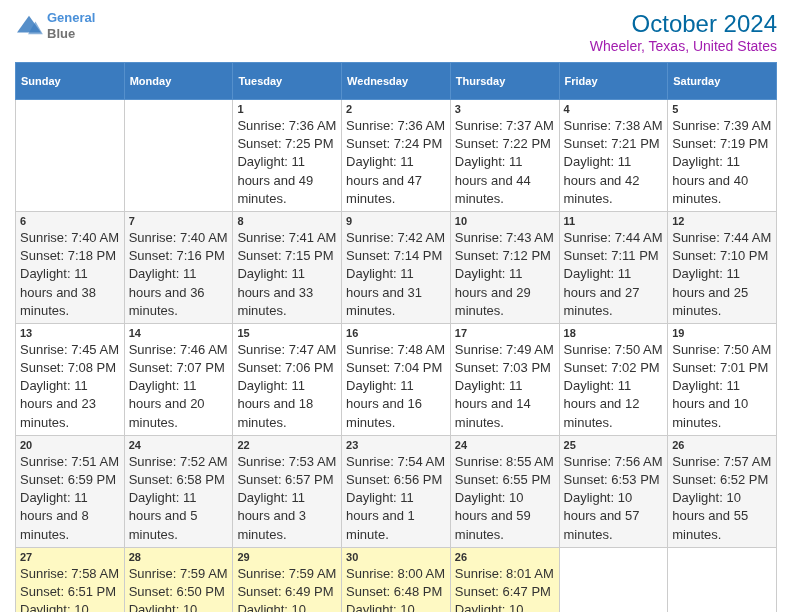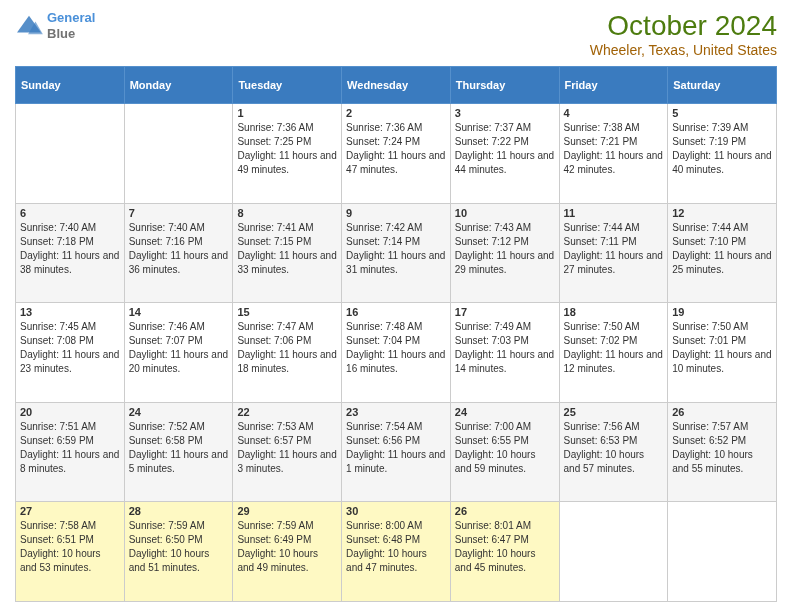--- a/index.html
+++ b/index.html
@@ -38,27 +38,27 @@
       color: #4a90d9;
     }
     .logo-icon {
       width: 28px;
       height: 24px;
     }
     .title-block {
       text-align: right;
     }
     .month-title {
-      font-size: 28px;
-      color: #4d7c0f;
+      font-size: 24px;
+      color: #0369a1;
       font-weight: normal;
     }
     .subtitle {
       font-size: 14px;
-      color: #a16207;
+      color: #a21caf;
     }
     .calendar {
       flex: 1;
       border: 1px solid #ccc;
       border-collapse: collapse;
       width: 100%;
       table-layout: fixed;
     }
     .calendar th {
       background: #3a7bbf;
@@ -81,21 +81,21 @@
     .calendar tr:nth-child(even) td {
       background: #f5f5f5;
     }
     .day-num {
       font-size: 11px;
       font-weight: bold;
       display: block;
       margin-bottom: 2px;
     }
     .day-info {
-      font-size: 10px;
+      font-size: 13px;
       line-height: 1.4;
       color: #333;
     }
     .empty {
       background: #fff !important;
     }
     
     .row-1 td { background: #fff; }
     .row-2 td { background: #f0f0f0; }
     .row-3 td { background: #fff; }
@@ -278,21 +278,21 @@
 Daylight: 11 hours and 3 minutes.</div>
           </td>
           <td>
             <span class="day-num">23</span>
             <div class="day-info">Sunrise: 7:54 AM
 Sunset: 6:56 PM
 Daylight: 11 hours and 1 minute.</div>
           </td>
           <td>
             <span class="day-num">24</span>
-            <div class="day-info">Sunrise: 7:00 AM
+            <div class="day-info">Sunrise: 8:55 AM
 Sunset: 6:55 PM
 Daylight: 10 hours and 59 minutes.</div>
           </td>
           <td>
             <span class="day-num">25</span>
             <div class="day-info">Sunrise: 7:56 AM
 Sunset: 6:53 PM
 Daylight: 10 hours and 57 minutes.</div>
           </td>
           <td>

